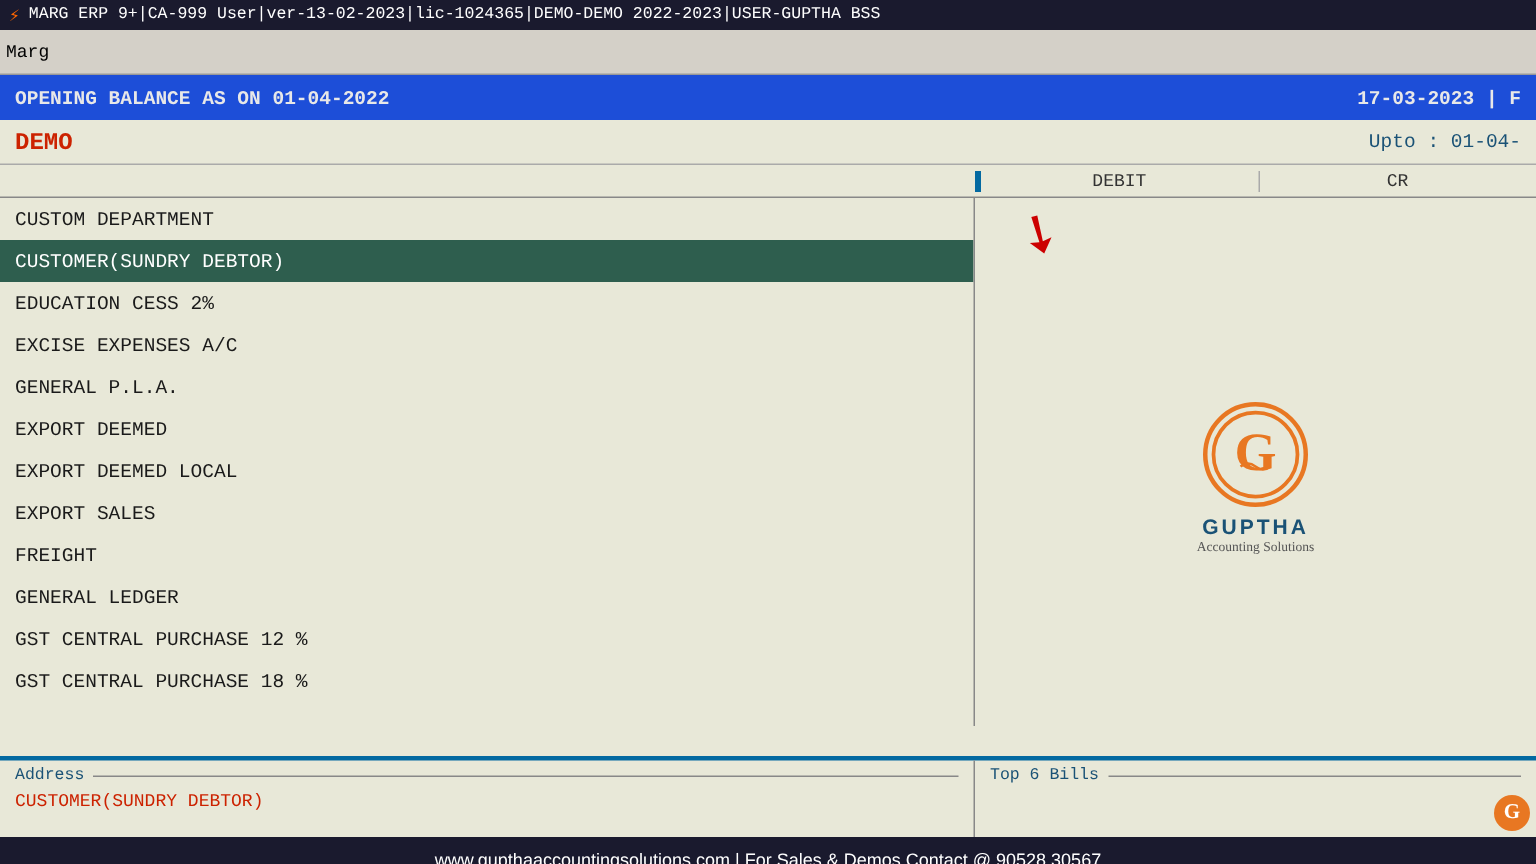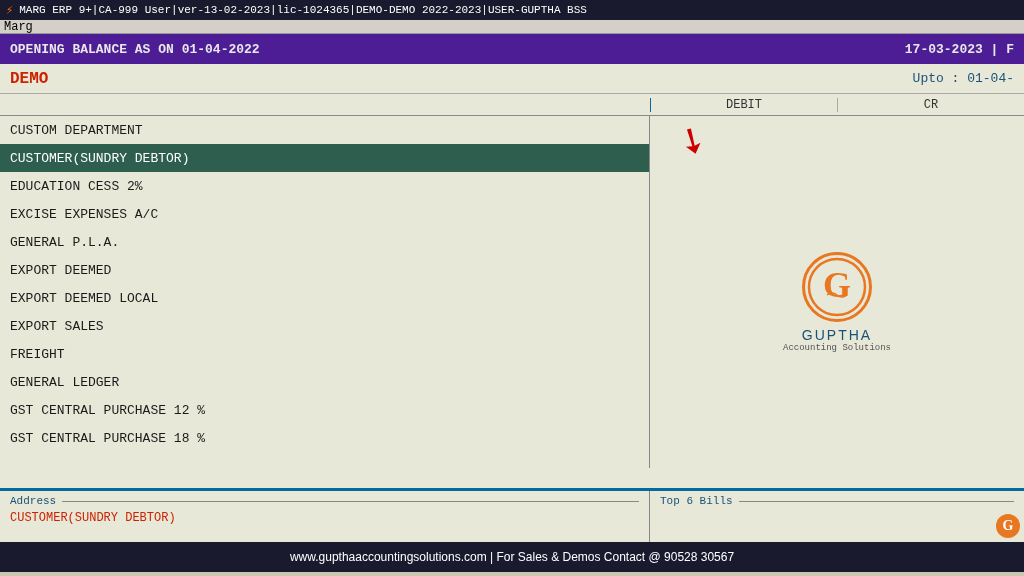--- a/index.html
+++ b/index.html
@@ -23,31 +23,31 @@
     }
     #title-bar .icon {
       color: #ff6600;
       margin-right: 6px;
       font-size: 12px;
     }
 
     
     #menu-bar {
       background: #d4d0c8;
-      height: 14px;
+      height: 30px;
       display: flex;
       align-items: center;
       padding: 0 4px;
       font-size: 12px;
       border-bottom: 1px solid #999;
     }
 
     
     #header-bar {
-      background: #4c1d95;
+      background: #1d4ed8;
       color: #e8e8e8;
       font-size: 13px;
       font-weight: bold;
       padding: 4px 10px;
       display: flex;
       justify-content: space-between;
       align-items: center;
       height: 30px;
     }
 
@@ -92,21 +92,21 @@
       flex: 0 0 650px;
       padding-left: 10px;
       font-size: 12px;
       color: #333;
     }
     #col-headers .col-debit {
       flex: 1;
       text-align: center;
       font-size: 12px;
       color: #333;
-      border-left: 1px solid #0369a1;
+      border-left: 4px solid #0369a1;
     }
     #col-headers .col-credit {
       flex: 1;
       text-align: center;
       font-size: 12px;
       color: #333;
       border-left: 1px solid #aaa;
     }
 
     
@@ -165,29 +165,29 @@
       justify-content: center;
       color: #e87722;
       font-size: 40px;
       font-weight: bold;
       font-family: Georgia, serif;
       margin-bottom: 5px;
     }
     #logo-text {
       color: #1a5276;
       font-size: 14px;
-      font-weight: normal;
+      font-weight: bold;
       letter-spacing: 2px;
       font-family: Arial, sans-serif;
     }
     #logo-subtext {
       color: #555;
       font-size: 9px;
       text-align: center;
-      font-family: Liberation Mono, monospace;
+      font-family: Liberation Serif, serif;
     }
 
     
     #red-arrow {
       position: absolute;
       top: 0;
       left: 30px;
       font-size: 40px;
       color: #cc0000;
       transform: rotate(30deg);

